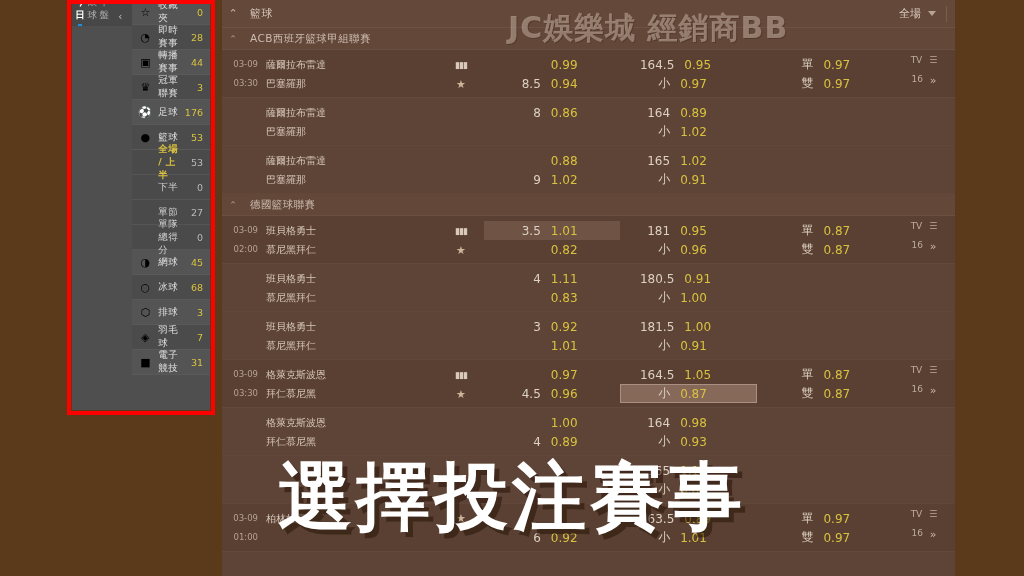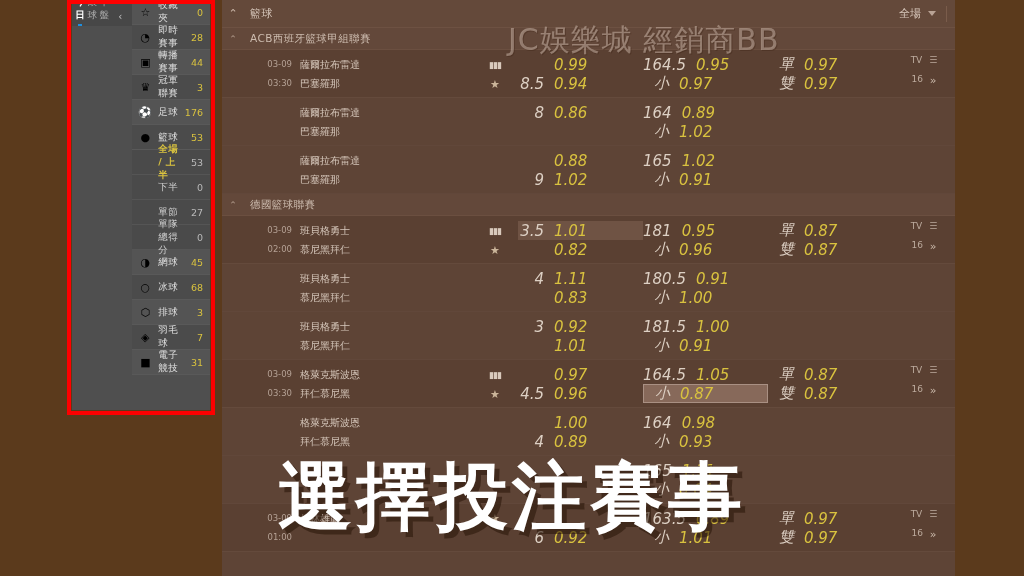--- a/index.html
+++ b/index.html
@@ -54,21 +54,20 @@
   }
   .league-caret {
     width: 22px; text-align: center; font-size: 9px; color: #b59f90;
   }
   .league-name { padding-left: 6px; letter-spacing: .4px; }
 
   
   .match {
     position: relative; display: flex; height: 48px;
     border-bottom: 1px solid #644a3c;
-    padding-left: 34px;
   }
   .match.alt { background: #5a4032; }
   .match.plain { border-bottom: 1px solid #61473a; }
 
   .col-time {
     width: 36px; flex: 0 0 36px; padding-top: 5px;
     color: #b4a094; font-size: 8.5px; text-align: right;
     line-height: 19px;
   }
   .col-teams {
@@ -84,23 +83,22 @@
   .icon-star { color: #cbb59a; font-size: 11px; }
 
   .oddsgroup {
     display: flex; flex: 1 1 auto; padding-top: 5px;
   }
   .oddscol {
     flex: 1 1 0; display: flex; flex-direction: column;
   }
   .oddscell {
     height: 19px; display: flex; align-items: center;
-    justify-content: flex-start; gap: 10px; padding-right: 12px;
-    font-size: 15px;
-    font-style: italic;
+    justify-content: center; gap: 10px; padding-right: 12px;
+    font-size: 12px;
   }
   .oddscell.pad-right-wide { padding-right: 26px; }
   .handi { color: #ddd0c4; min-width: 26px; text-align: right; }
   .price { color: #d9c23f; min-width: 26px; text-align: right; }
   .oddscell.hl { background: #6f5344; }
   .oddscell.sel { background: #87695a; border: 1px solid #a99083; }
 
   .col-tv {
     flex: 0 0 62px; padding-top: 5px; color: #bcaa9d; font-size: 9px;
   }
@@ -161,24 +159,23 @@
   
   #redbox {
     position: absolute; left: 67px; top: 0; width: 148px; height: 415px;
     border: 4px solid #fe0000; z-index: 6; pointer-events: none;
   }
 
   
   #watermark {
     position: absolute; left: 508px; top: 8px; z-index: 8;
     color: rgba(224,205,190,0.45);
-    font-size: 30px; font-weight: normal; letter-spacing: 1px;
+    font-size: 30px; font-weight: bold; letter-spacing: 1px;
     text-shadow: 1px 1px 0 rgba(60,35,20,0.35);
     white-space: nowrap;
-    margin-top: 12px;
   }
   #bigcaption {
     position: absolute; left: 0; right: 0; top: 448px; z-index: 9;
     text-align: center; color: #ffffff;
     font-size: 74px; font-weight: bold; letter-spacing: 4px;
     text-shadow: 5px 5px 0 rgba(40,20,8,0.55);
     white-space: nowrap;
   }
 </style>
 </head>

